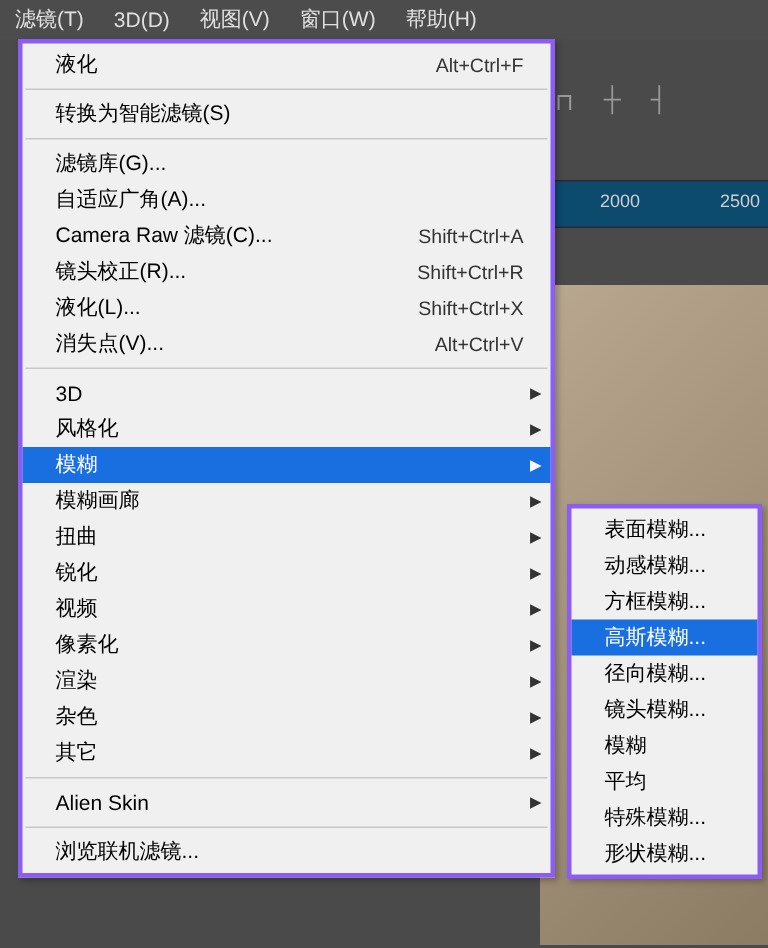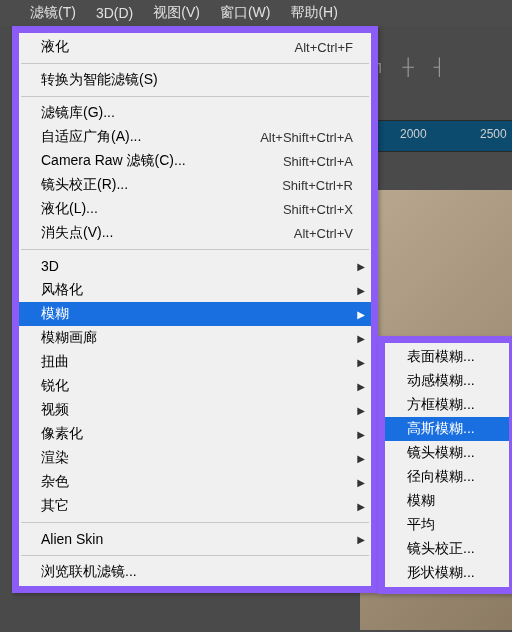--- a/index.html
+++ b/index.html
@@ -19,21 +19,21 @@
     inset: 0;
     background: #4a4a4a;
   }
   .menubar {
     position: absolute;
     top: 0; left: 0; right: 0;
     height: 26px;
     background: #4c4c4c;
     display: flex;
     align-items: center;
-    padding-left: 20px;
+    padding-left: 0;
     color: #e0e0e0;
     font-size: 14px;
     z-index: 1;
   }
   .menubar .mitem {
     padding: 4px 10px;
   }
   .ruler {
     position: absolute;
     top: 120px; left: 360px; right: 0;
@@ -61,21 +61,21 @@
     top: 58px; left: 370px;
     display: flex;
     gap: 20px;
     color: #9a9a9a;
     font-size: 16px;
     z-index: 0;
   }
   .menu {
     position: absolute;
     background: #f0f0f0;
-    border: 7px solid #8b5cf6;
+    border: 3px solid #8b5cf6;
     box-shadow: 2px 2px 4px rgba(0,0,0,.25);
     color: #000;
     padding: 2px 0;
     z-index: 10;
   }
   .menu .row {
     display: flex;
     align-items: center;
     height: 24px;
     padding: 0 18px 0 22px;
@@ -153,21 +153,20 @@
     <div class="sep"></div>
     <div class="row">
       <span class="label">转换为智能滤镜(S)</span>
     </div>
     <div class="sep"></div>
     <div class="row">
       <span class="label">滤镜库(G)...</span>
     </div>
     <div class="row">
       <span class="label">自适应广角(A)...</span>
-      <span class="shortcut">Alt+Shift+Ctrl+A</span>
     </div>
     <div class="row">
       <span class="label">Camera Raw 滤镜(C)...</span>
       <span class="shortcut">Shift+Ctrl+A</span>
     </div>
     <div class="row">
       <span class="label">镜头校正(R)...</span>
       <span class="shortcut">Shift+Ctrl+R</span>
     </div>
     <div class="row">
@@ -240,30 +239,30 @@
     <div class="row">
       <span class="label">动感模糊...</span>
     </div>
     <div class="row">
       <span class="label">方框模糊...</span>
     </div>
     <div class="row highlight">
       <span class="label">高斯模糊...</span>
     </div>
     <div class="row">
+      <span class="label">径向模糊...</span>
+    </div>
+    <div class="row">
       <span class="label">镜头模糊...</span>
     </div>
     <div class="row">
-      <span class="label">径向模糊...</span>
-    </div>
-    <div class="row">
       <span class="label">模糊</span>
     </div>
     <div class="row">
       <span class="label">平均</span>
     </div>
     <div class="row">
-      <span class="label">镜头校正...</span>
+      <span class="label">特殊模糊...</span>
     </div>
     <div class="row">
       <span class="label">形状模糊...</span>
     </div>
   </div>
 
 </body></html>

